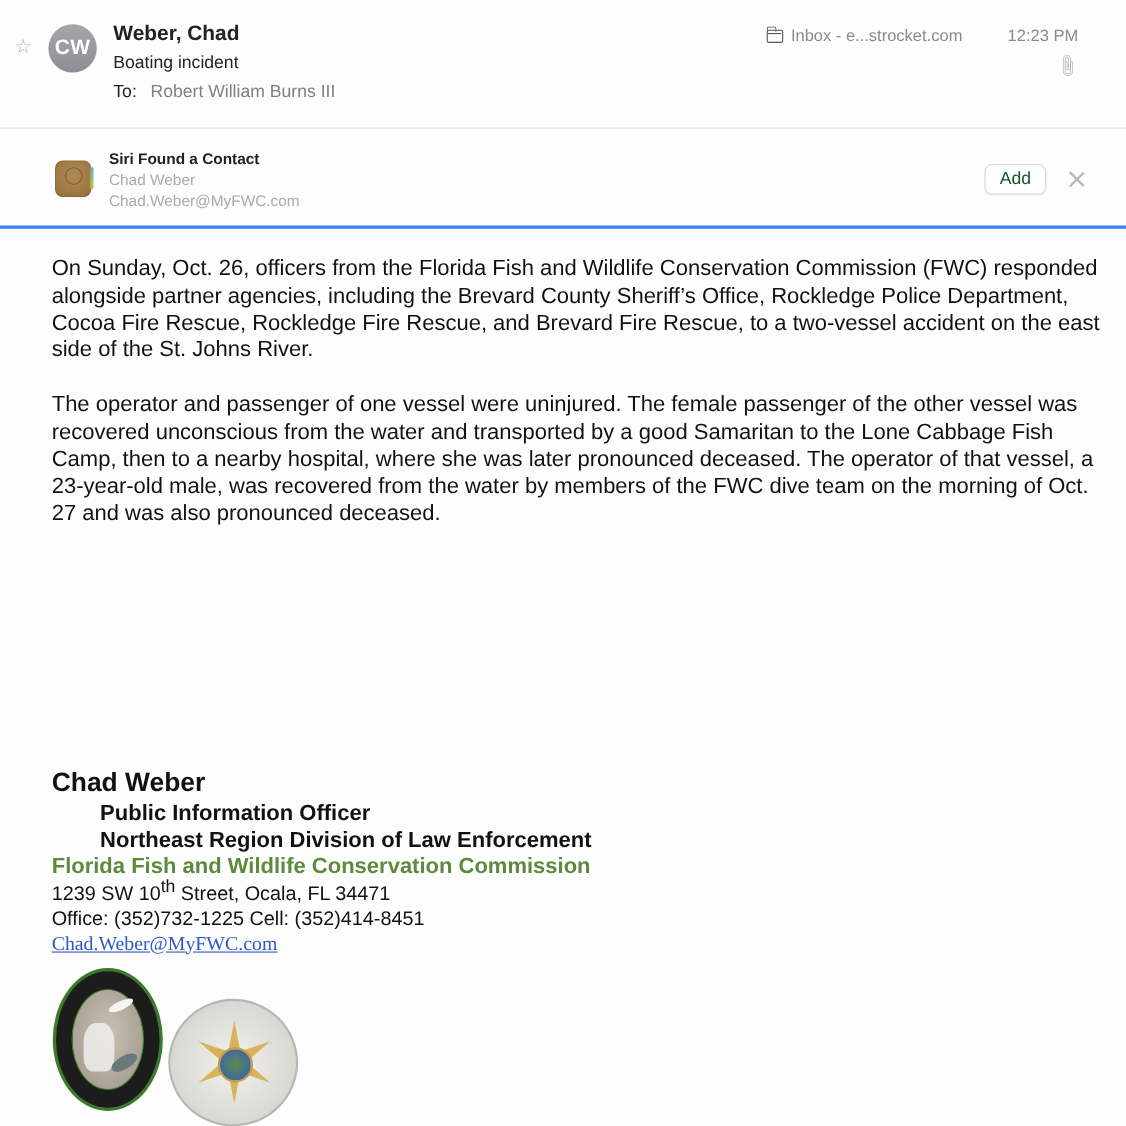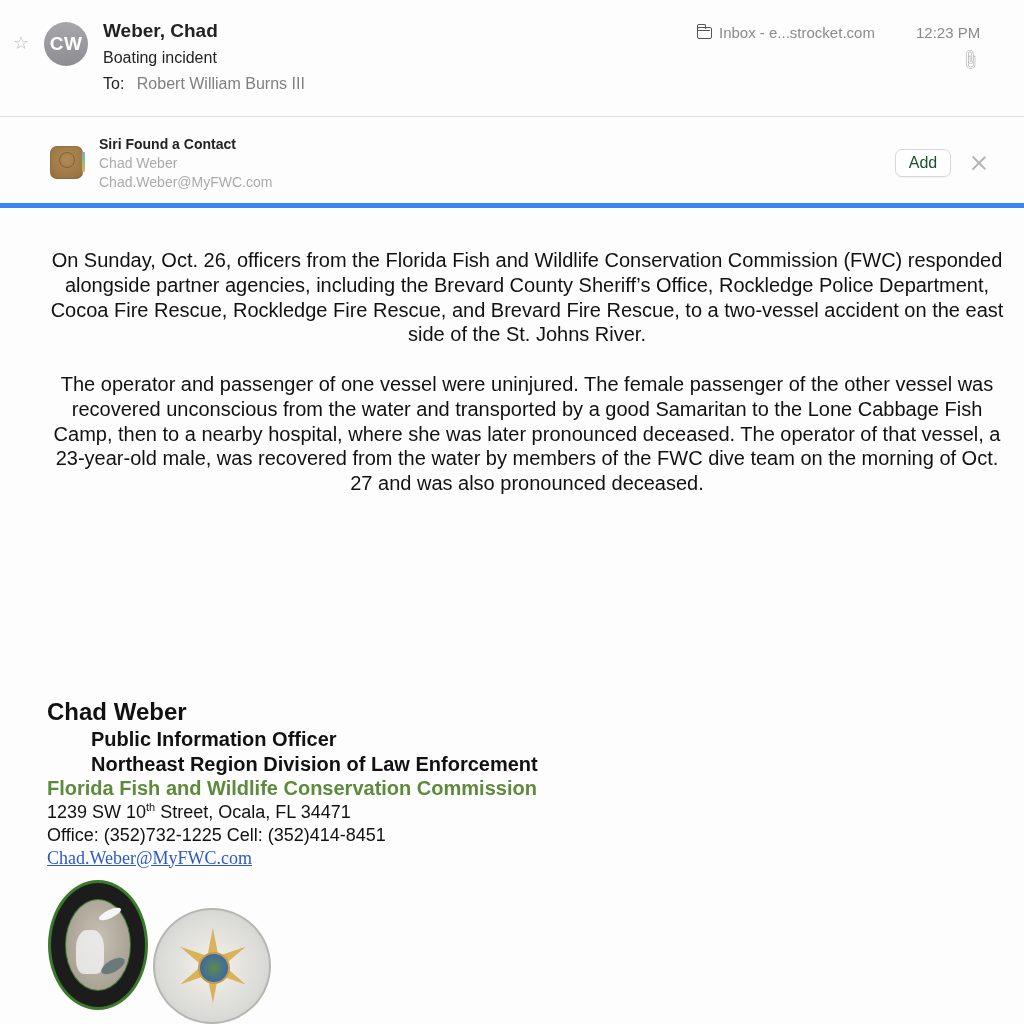--- a/index.html
+++ b/index.html
@@ -16,44 +16,44 @@
     .to-row { position: absolute; left: 103px; top: 75px; font-size: 16px; color: #222; }
     .to-row .to-value { color: #808080; margin-left: 8px; }
 
     .mailbox { position: absolute; left: 697px; top: 24px; font-size: 15px; color: #8a8a8a; display: flex; align-items: center; }
     .folder-icon { width: 15px; height: 12px; border: 1.5px solid #555; border-radius: 2px; position: relative; margin-right: 7px; }
     .folder-icon::before { content: ""; position: absolute; left: -1.5px; top: -4px; width: 7px; height: 4px; border: 1.5px solid #555; border-bottom: none; border-radius: 2px 2px 0 0; }
     .folder-icon::after { content: ""; position: absolute; left: 0; top: 2px; width: 12px; height: 0; border-top: 1.5px solid #555; }
     .time { position: absolute; left: 916px; top: 24px; font-size: 15px; color: #8a8a8a; }
     .paperclip { position: absolute; left: 962px; top: 50px; width: 16px; height: 16px; color: #b0b0b0; font-size: 15px; font-family: "DejaVu Sans", sans-serif; transform: rotate(45deg); }
 
-    .siri { position: absolute; left: 0; top: 118px; width: 1024px; height: 90px; border-bottom: 5px solid #3b82f6; }
+    .siri { position: absolute; left: 0; top: 118px; width: 1024px; height: 90px; border-bottom: 3px solid #3b82f6; }
     .contacts-icon { position: absolute; left: 50px; top: 28px; width: 33px; height: 33px; border-radius: 7px;
       background: radial-gradient(circle at 50% 40%, #b08a55 0%, #a07a45 60%, #8f6c3b 100%); box-shadow: inset 0 0 0 1px rgba(0,0,0,0.08); }
     .contacts-icon::before { content: ""; position: absolute; left: 9px; top: 6px; width: 14px; height: 14px; border-radius: 50%; border: 1px solid rgba(80,55,25,0.45); }
     .contacts-icon::after { content: ""; position: absolute; right: -2px; top: 6px; width: 3px; height: 20px; background: linear-gradient(#7aa6d6, #8cc07a, #e0b050); border-radius: 1px; }
     .siri-title { position: absolute; left: 99px; top: 18px; font-size: 14px; font-weight: bold; color: #222; }
     .siri-name { position: absolute; left: 99px; top: 37px; font-size: 14px; color: #aaa; }
     .siri-email { position: absolute; left: 99px; top: 56px; font-size: 14px; color: #aaa; }
     .add-btn { position: absolute; left: 895px; top: 31px; width: 56px; height: 28px; border: 1px solid #d8d8d8; border-radius: 7px; background: #fff;
       font-size: 16px; color: #14532d; display: flex; align-items: center; justify-content: center; box-shadow: 0 1px 1px rgba(0,0,0,0.04); cursor: pointer; }
     .close-x { position: absolute; left: 969px; top: 35px; width: 20px; height: 20px; cursor: pointer; }
     .close-x::before, .close-x::after { content: ""; position: absolute; left: 9px; top: 1px; width: 1.5px; height: 18px; background: #b5b5b5; }
     .close-x::before { transform: rotate(45deg); }
     .close-x::after { transform: rotate(-45deg); }
 
-    .body { position: absolute; left: 47px; top: 248px; width: 960px; font-size: 20px; line-height: 24.8px; color: #111; text-align: center; }
+    .body { position: absolute; left: 47px; top: 232px; width: 960px; font-size: 20px; line-height: 24.8px; color: #111; }
     .body p { margin-bottom: 24.8px; }
 
     .sig { position: absolute; left: 47px; top: 697px; }
     .sig-name { font-size: 24px; font-weight: bold; line-height: 30px; color: #111; }
     .sig-title, .sig-division { font-size: 20px; font-weight: bold; line-height: 24.5px; color: #111; margin-left: 44px; }
     .sig-org { font-size: 20px; font-weight: bold; line-height: 24.5px; color: #5e8a3c; }
     .sig-line { font-size: 18px; line-height: 23px; color: #111; }
-    .sig-line sup { font-size: 11px; vertical-align: 7px; line-height: 0; }
+    .sig-line sup { font-size: 16px; vertical-align: 7px; line-height: 0; }
     .sig-email { font-family: "Liberation Serif", serif; font-size: 18px; line-height: 23px; color: #2d59c4; text-decoration: underline; }
 
     .logo-fwc { position: absolute; left: 48px; top: 880px; width: 100px; height: 130px; border-radius: 50% / 50%;
       background: #1c1c1c; border: 3px solid #3a7a2a; }
     .logo-fwc .inner { position: absolute; left: 14px; top: 16px; width: 66px; height: 92px; border-radius: 50%;
       background: radial-gradient(ellipse at 50% 45%, #c9c2b4 0%, #aaa395 70%, #8f887b 100%); border: 1px solid #3a7a2a; }
     .logo-fwc .deer { position: absolute; left: 10px; top: 30px; width: 28px; height: 44px; background: #eee; border-radius: 40% 40% 30% 30%; opacity: 0.85; }
     .logo-fwc .fish { position: absolute; left: 34px; top: 60px; width: 26px; height: 12px; background: #6a7a7a; border-radius: 50%; transform: rotate(-30deg); }
     .logo-fwc .bird { position: absolute; left: 32px; top: 10px; width: 24px; height: 8px; background: #f5f5f5; border-radius: 50%; transform: rotate(-25deg); }
 

